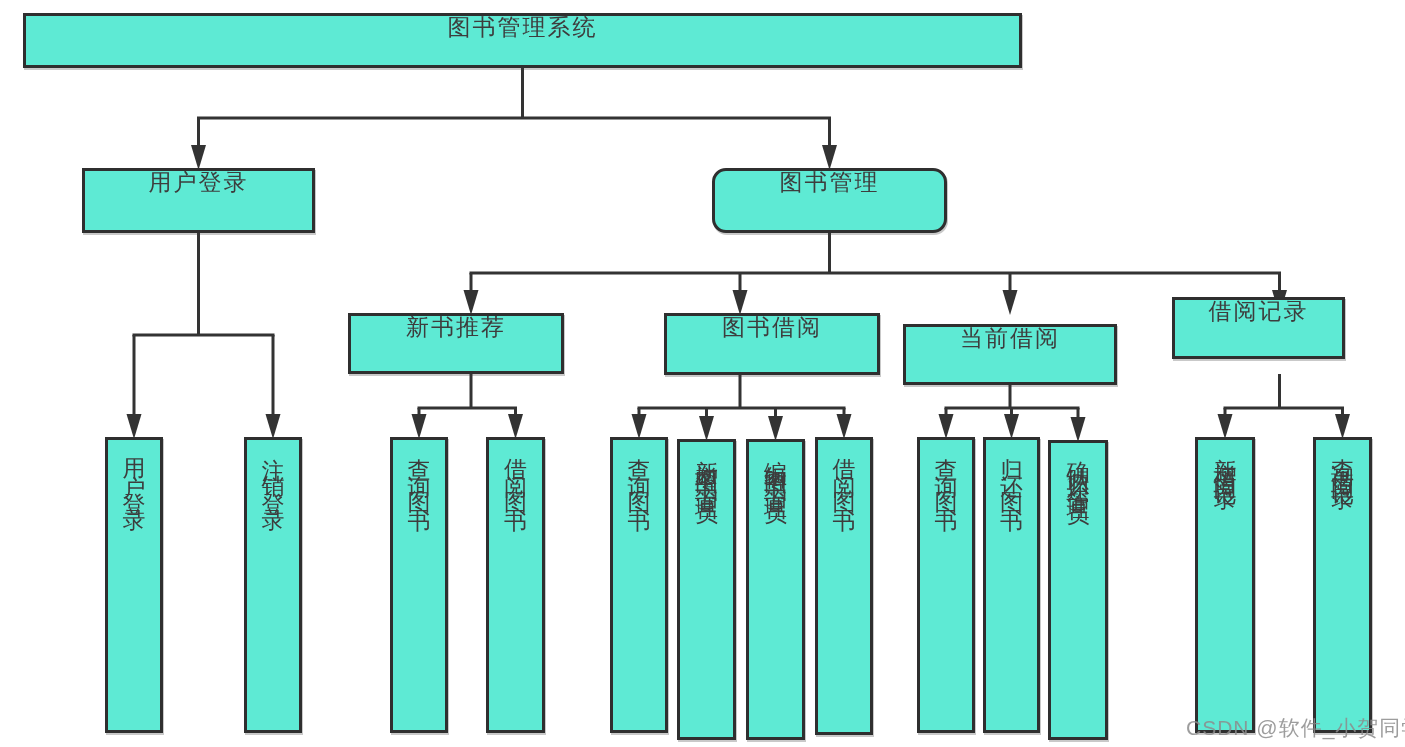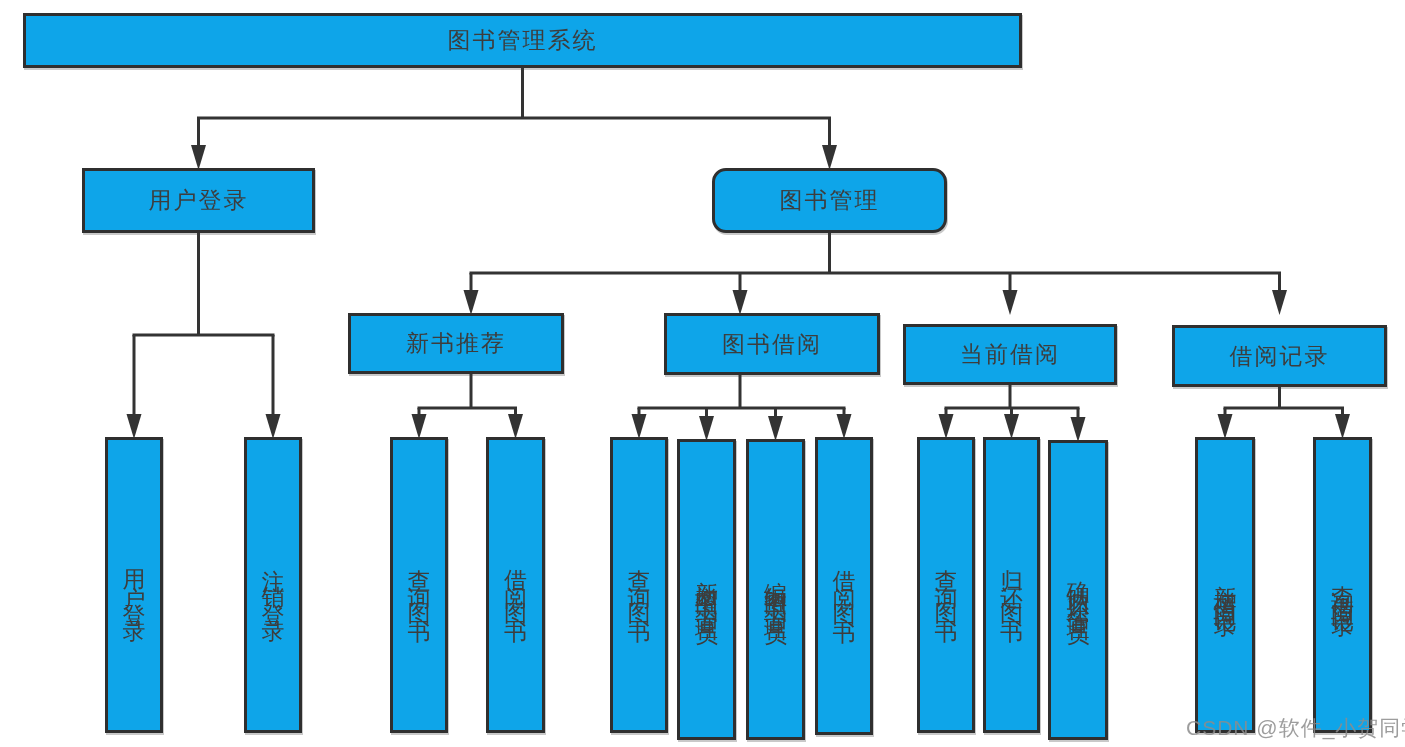--- a/index.html
+++ b/index.html
@@ -21,24 +21,24 @@
     position: absolute;
     left: 0; top: 0;
     width: 1405px; height: 747px;
     pointer-events: none;
   }
   #connectors .edge { stroke: var(--line); stroke-width: 3; fill: none; }
   #connectors .arrowhead { fill: var(--line); stroke: none; }
   .box {
     position: absolute;
     box-sizing: border-box;
-    background: #0ea5e9;
+    background: #5eead4;
     border: 3px solid var(--border);
     display: flex;
-    align-items: center;
+    align-items: flex-start;
     justify-content: center;
     color: var(--text);
     box-shadow: 1px 2px 0 rgba(60,60,60,0.28);
   }
   .box .label {
     font-size: 23px;
     line-height: 1;
     color: var(--text);
     white-space: nowrap;
   }
@@ -131,21 +131,21 @@
       </div>
       <div class="box horizontal" style="left: 348px; top: 313px; width: 216px; height: 61px;">
         <span class="label">新书推荐</span>
       </div>
       <div class="box horizontal" style="left: 664px; top: 313px; width: 216px; height: 62px;">
         <span class="label">图书借阅</span>
       </div>
       <div class="box horizontal" style="left: 903px; top: 324px; width: 214px; height: 61px;">
         <span class="label">当前借阅</span>
       </div>
-      <div class="box horizontal" style="left: 1172px; top: 325px; width: 215px; height: 62px;">
+      <div class="box horizontal" style="left: 1172px; top: 297px; width: 173px; height: 62px;">
         <span class="label">借阅记录</span>
       </div>
       <div class="box vertical" style="left: 105px; top: 437px; width: 58px; height: 296px;">
         <span class="label">用户登录</span>
       </div>
       <div class="box vertical" style="left: 244px; top: 437px; width: 58px; height: 296px;">
         <span class="label">注销登录</span>
       </div>
       <div class="box vertical" style="left: 390px; top: 437px; width: 58px; height: 296px;">
         <span class="label">查询图书</span>

